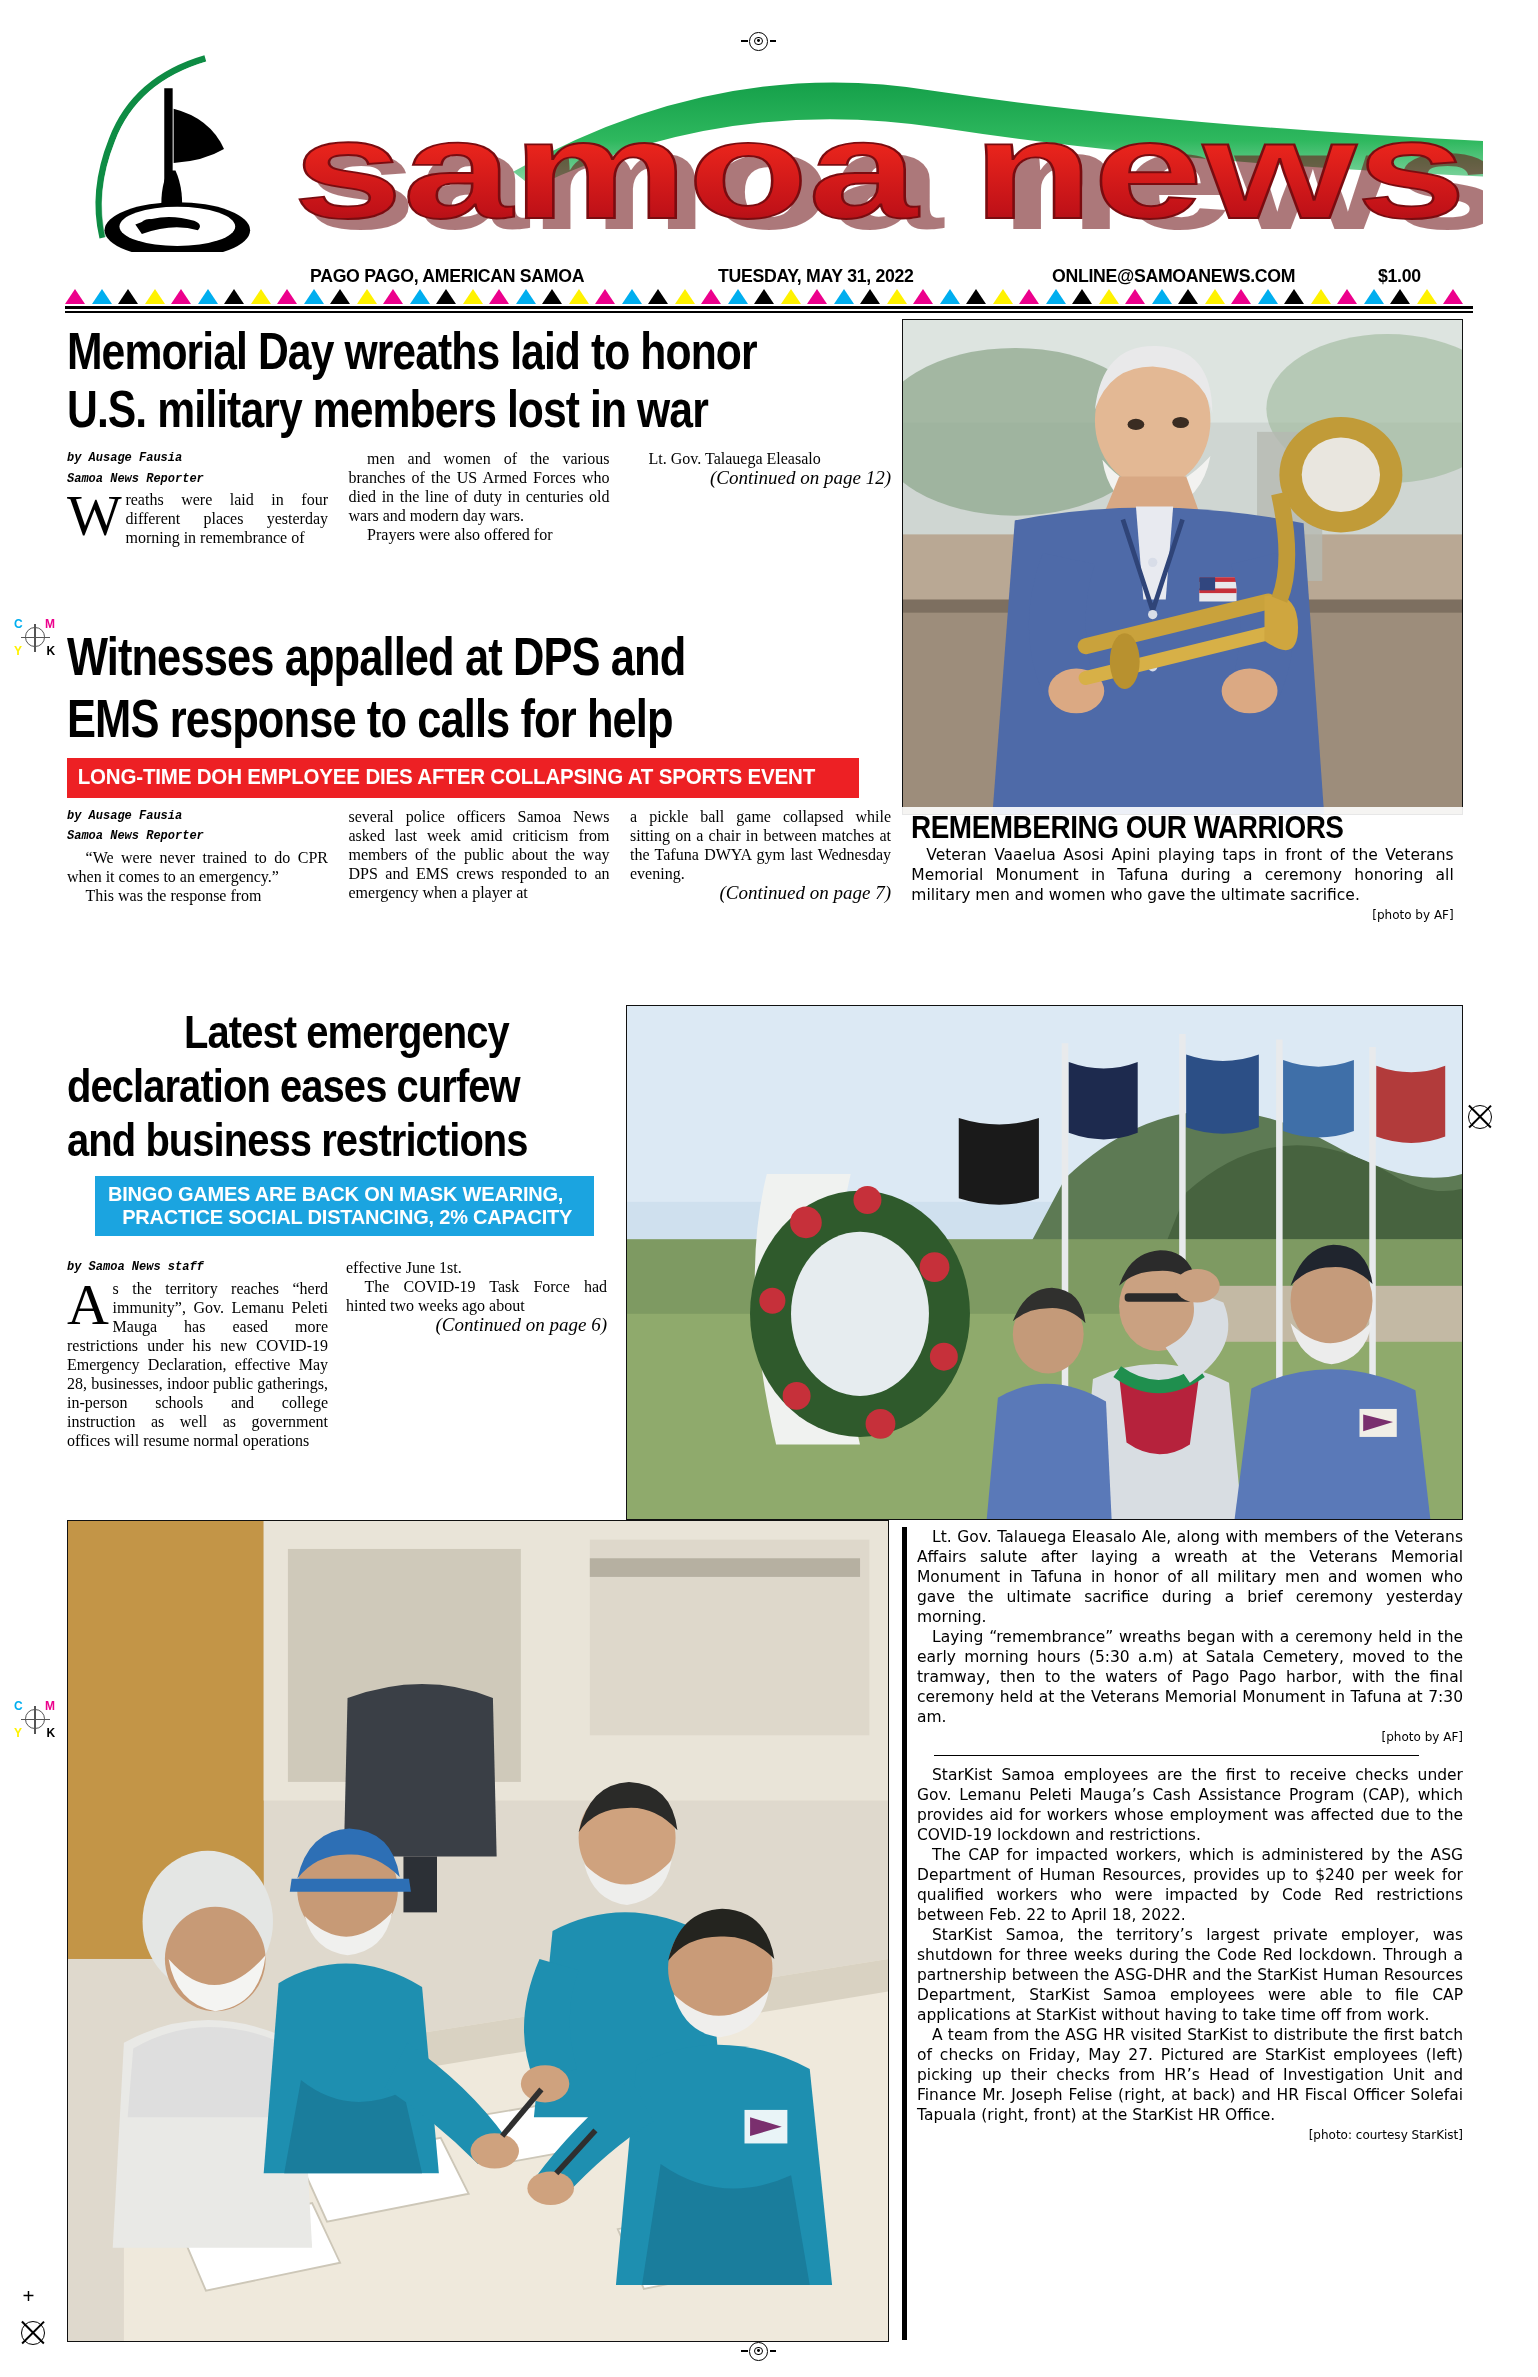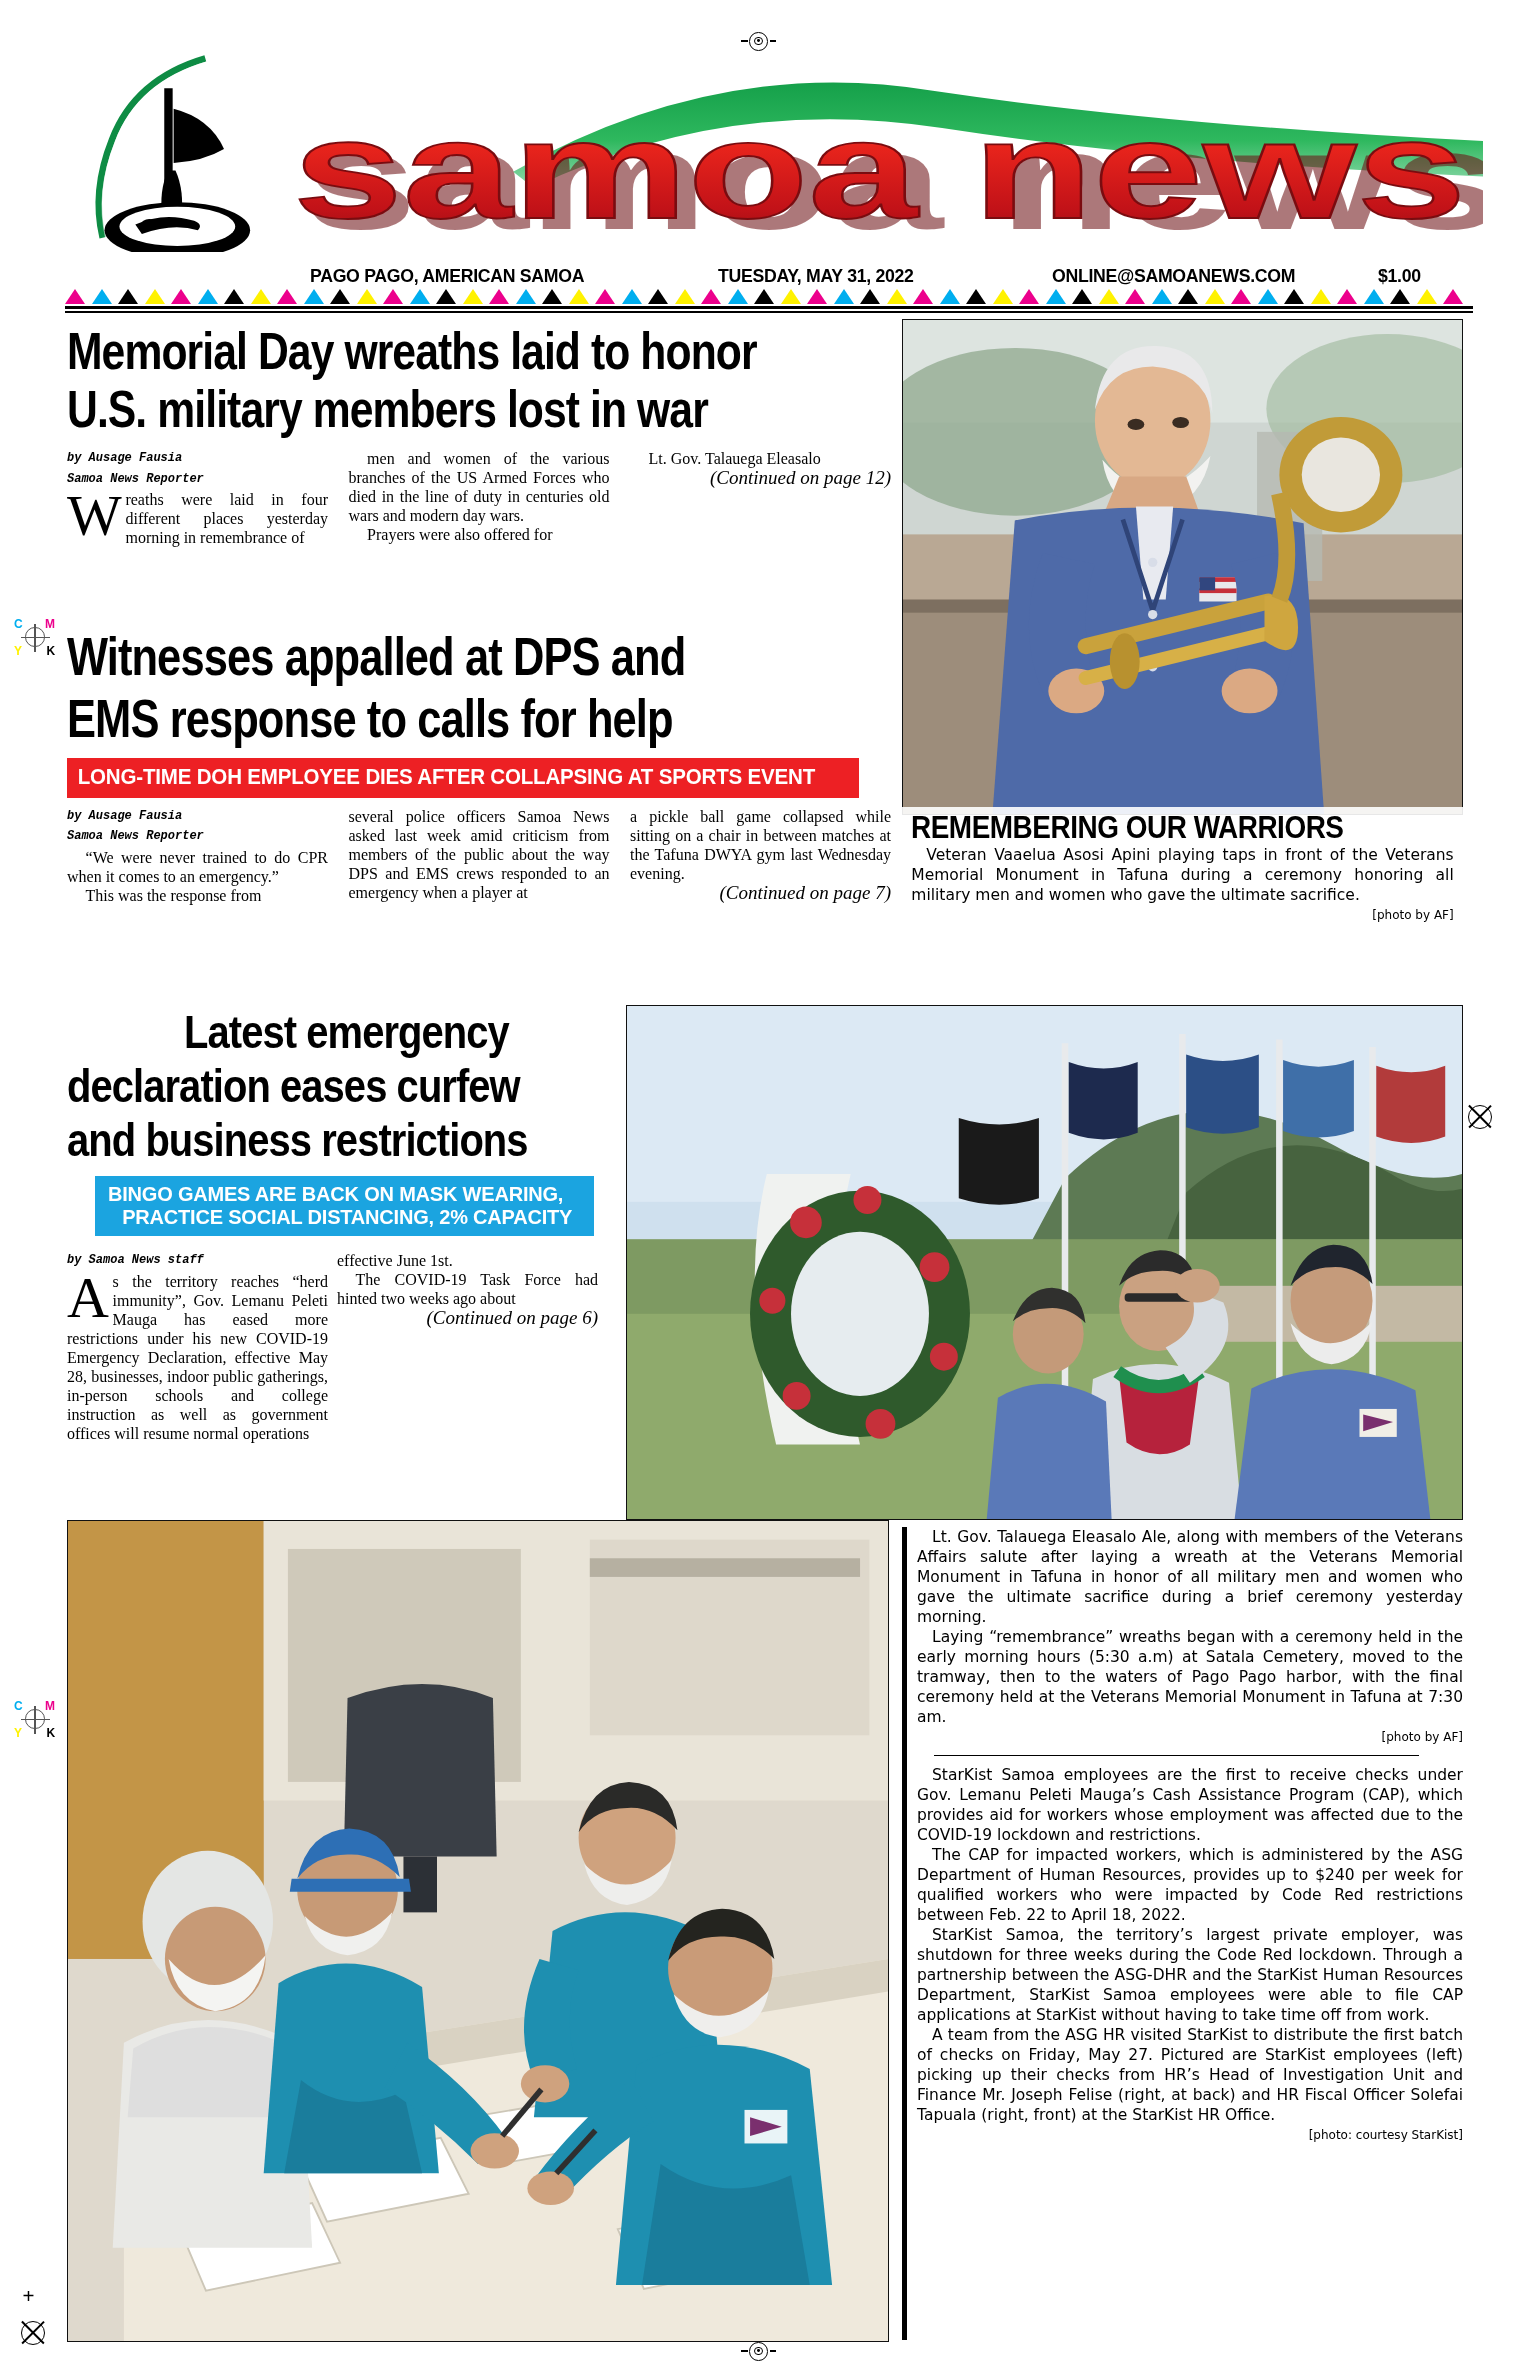--- a/index.html
+++ b/index.html
@@ -202,21 +202,21 @@
     font-family: "Liberation Sans", sans-serif;
     font-weight: bold;
     font-size: 20px;
     line-height: 23px;
     letter-spacing: -0.2px;
     padding: 6.5px 7.5px 7.5px 13px;
     box-sizing: border-box;
   }
   #s3-banner .ln { white-space: nowrap; }
   #s3-banner .ln2 { text-align: center; }
-  #s3-cols { margin-top: 15px; display: flex; gap: 9px; }
+  #s3-cols { margin-top: 22px; display: flex; gap: 18px; }
   #s3-cols .col { width: 261px; }
 
   
   .photo {
     position: absolute;
     overflow: hidden;
     background: #c8ccd0;
   }
   .photo .ph-inner { position: absolute; inset: 0; }
 

